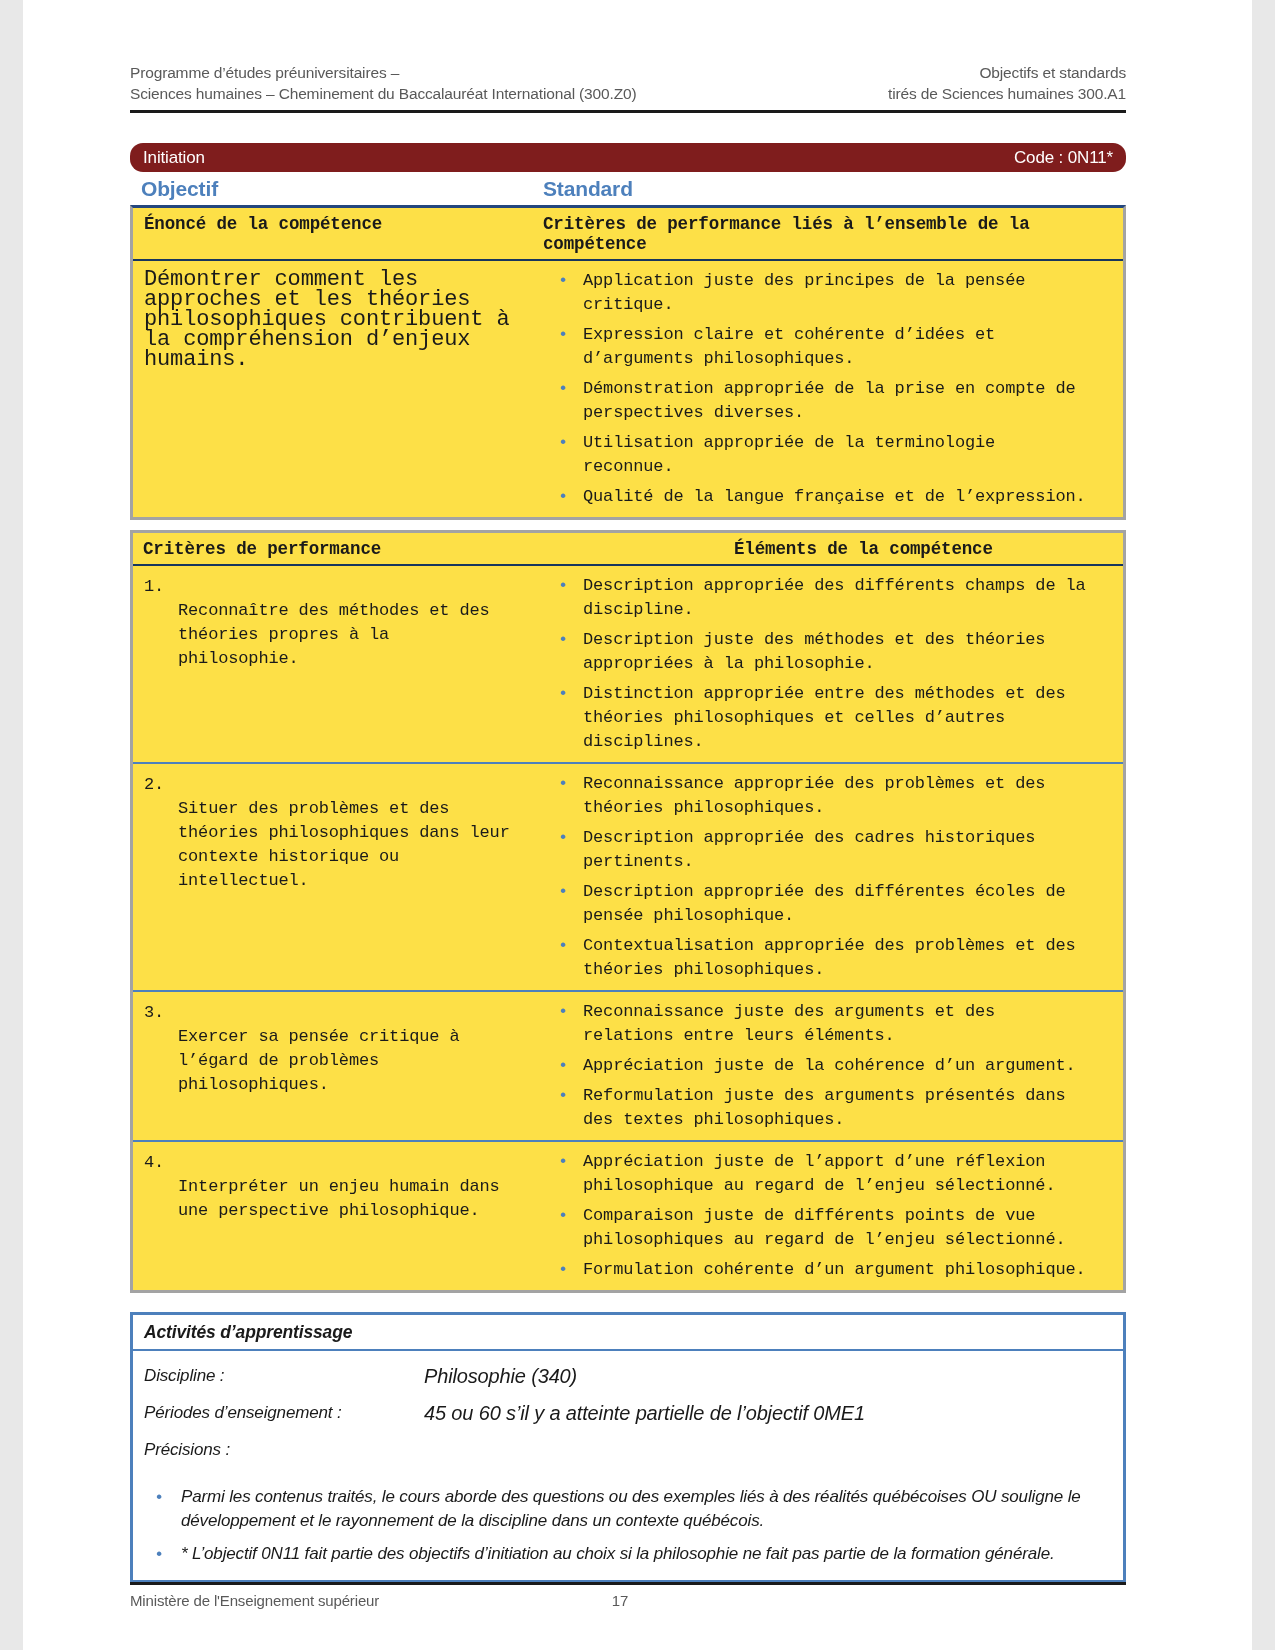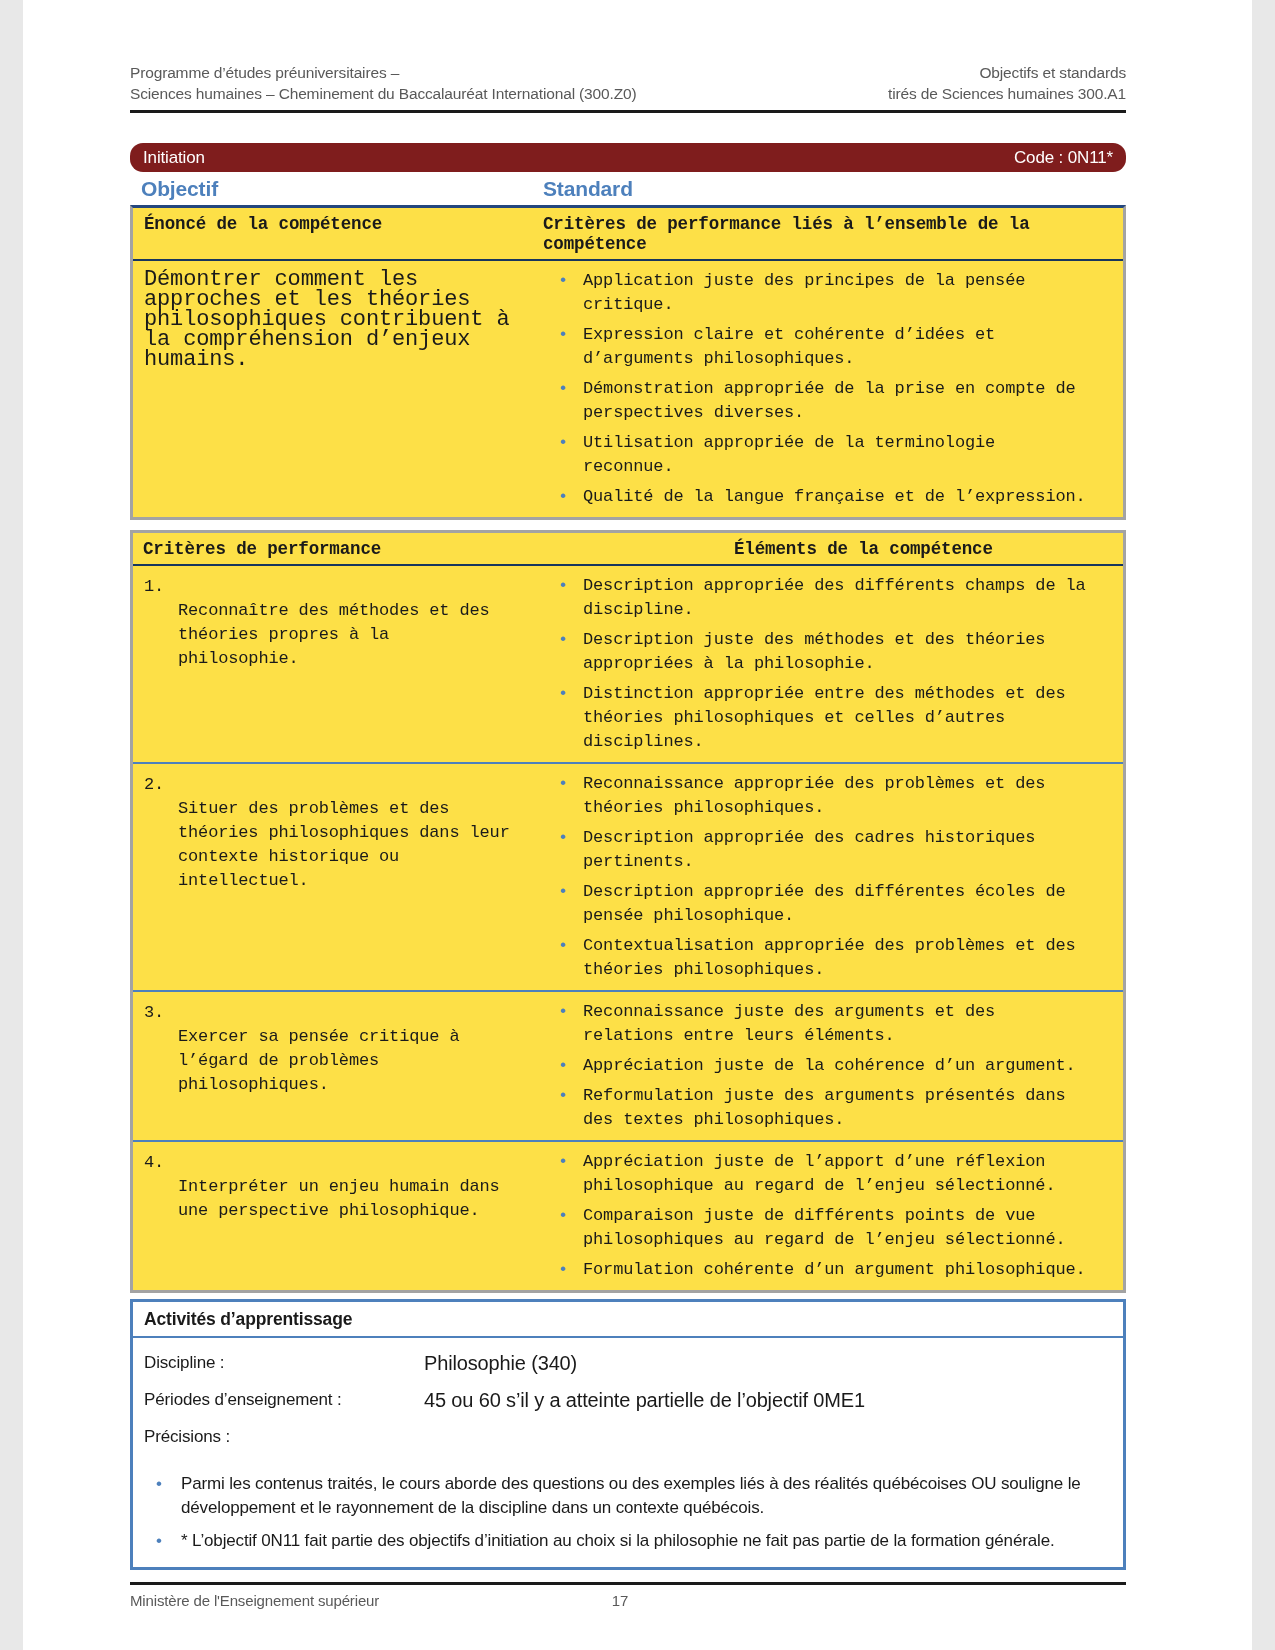--- a/index.html
+++ b/index.html
@@ -73,22 +73,23 @@
   .row-sep { border-top:2px solid #4d80bc; }
 
   .elem-cell { display:flex; padding:9px 14px 9px 11px; }
   .elem-num { flex:0 0 34px; font-size:17px; line-height:24px; }
   .elem-text { flex:1; font-size:17px; line-height:24px;margin-top:24px; }
 
   .tbl-gap { height:10px; }
 
   
   .activities {
-    margin-top:6px;
+    margin-top:19px;
     border:3px solid #4d80bc;
+    font-style:italic;
   }
   .activities-title {
     font-weight:bold; font-size:17.5px;
     padding:7px 11px 6px 11px;
     border-bottom:2px solid #4d80bc;
   }
   .act-row { display:flex; padding:13px 11px 0 11px; }
   .act-label { flex:0 0 280px; font-size:17px; line-height:24px; }
   .act-value { flex:1; font-size:20px; line-height:24px; }
   .act-notes { padding:14px 11px 14px 4px; }

